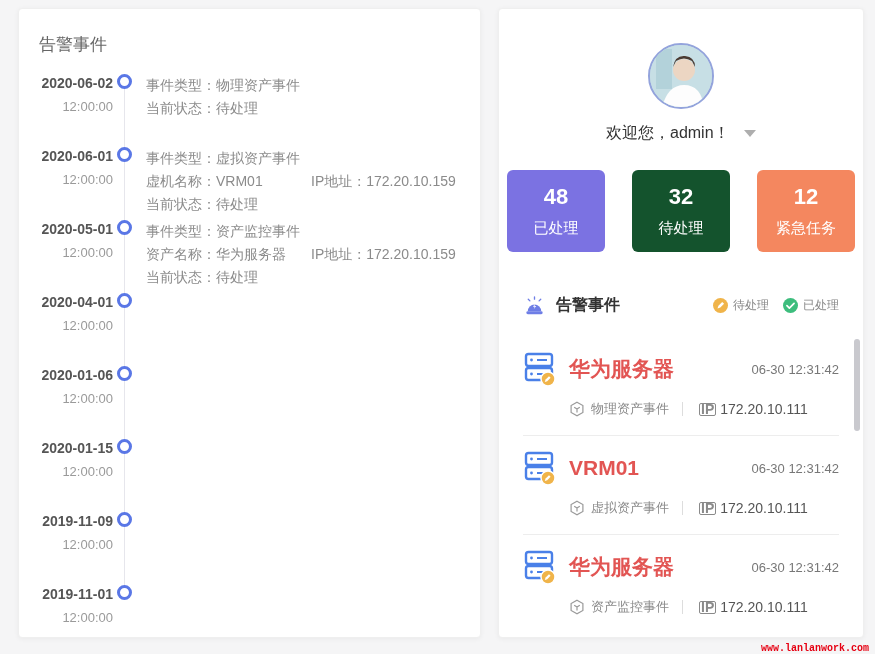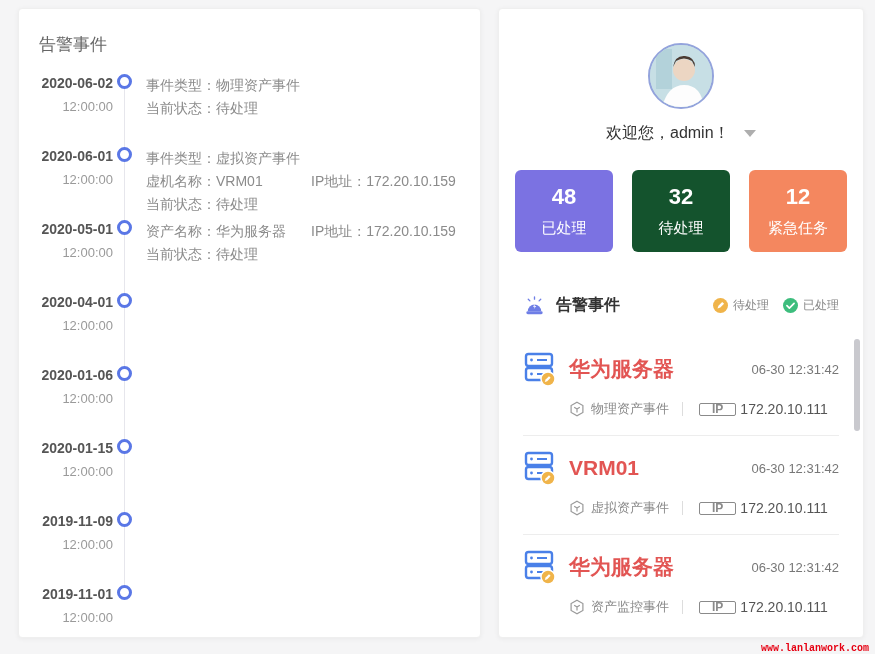--- a/index.html
+++ b/index.html
@@ -24,21 +24,21 @@
   .t-details{margin-left:33px;padding-top:2px;font-size:14px;color:#8b8b8b;line-height:23px;}
   .detail-main{display:inline-block;min-width:165px;}
   
   #right-panel{left:498px;top:8px;width:364px;height:628px;}
   .avatar-wrap{margin:34px auto 0;width:62px;height:62px;border-radius:50%;
                border:2px solid #93a3dc;overflow:hidden;background:#c7dfe5;}
   .welcome-row{text-align:center;margin-top:14px;font-size:16px;color:#333;}
   .caret-down{display:inline-block;width:0;height:0;margin-left:10px;vertical-align:middle;
               border-left:6px solid transparent;border-right:6px solid transparent;
               border-top:7px solid #aeaeae;}
-  .stats-row{display:flex;justify-content:space-between;margin:26px 16px 0;}
+  .stats-row{display:flex;justify-content:space-between;margin:26px 8px 0;}
   .stat-card{width:98px;height:82px;border-radius:6px;color:#fff;display:flex;
              flex-direction:column;align-items:center;justify-content:center;cursor:pointer;}
   .stat-0{background:#7b72e2}.stat-1{background:#14532d}.stat-2{background:#f4875f}
   .stat-num{font-size:22px;font-weight:bold;}
   .stat-lbl{font-size:15px;margin-top:9px;}
   .section-row{display:flex;align-items:center;margin:42px 24px 0;}
   .section-title{font-size:16px;font-weight:bold;color:#333;margin-left:10px;}
   .legend{margin-left:auto;display:flex;align-items:center;gap:14px;}
   .legend-item{display:flex;align-items:center;font-size:12px;color:#888;}
   .legend-item svg{margin-right:5px;}
@@ -47,21 +47,21 @@
   .alert-item:last-child{border-bottom:none;}
   .ai-row1{display:flex;align-items:center;}
   .ai-name{margin-left:12px;font-size:21px;font-weight:bold;color:#e25553;}
   .ai-time{margin-left:auto;font-size:13px;color:#777;text-align:center;}
   .ai-row2{display:flex;align-items:center;margin-top:13px;padding-left:46px;
            font-size:13px;color:#8a8a8a;}
   .ai-type{margin-left:6px;}
   .ai-sep{width:1px;height:14px;background:#ddd;margin-left:auto;}
   .ip-group{display:flex;align-items:center;width:140px;margin-left:16px;}
   .ip-badge{display:inline-block;border:1px solid #8a8a8a;border-radius:2px;color:#8a8a8a;
-            font-size:12px;font-weight:bold;line-height:11px;padding:0 12px;margin-right:4px;}
+            font-size:14px;font-weight:bold;line-height:11px;padding:0 1px;margin-right:4px;}
   .ip-text{font-size:14px;color:#555;}
   .scroll-thumb{position:absolute;right:3px;top:330px;width:6px;height:92px;
                 background:#c9c9ce;border-radius:3px;cursor:pointer;}
   
   .watermark{position:absolute;right:6px;bottom:0;text-align:right;z-index:10;pointer-events:none;}
   .wm-logo-row{display:flex;align-items:center;justify-content:flex-end;}
   .wm-brand{font-size:27px;font-weight:bold;letter-spacing:3px;color:#f2f2f2;
             text-shadow:0 0 2px #8a8a8a;}
   .wm-url{font-family:"Liberation Mono","DejaVu Sans Mono",monospace;
           font-size:10px;font-weight:bold;color:#e60012;margin-top:2px;}
@@ -99,20 +99,21 @@
       </div>
     </div>
 
     <div class="t-entry">
       <div class="t-date-col">
         <div class="t-date">2020-05-01</div>
         <div class="t-time">12:00:00</div>
       </div>
       <div class="t-dot"></div>
       <div class="t-details">
+        <div><span class="detail-main">事件类型：资产监控事件</span></div>
         <div><span class="detail-main">资产名称：华为服务器</span><span>IP地址：172.20.10.159</span></div>
         <div><span class="detail-main">当前状态：待处理</span></div>
       </div>
     </div>
 
     <div class="t-entry">
       <div class="t-date-col">
         <div class="t-date">2020-04-01</div>
         <div class="t-time">12:00:00</div>
       </div>

